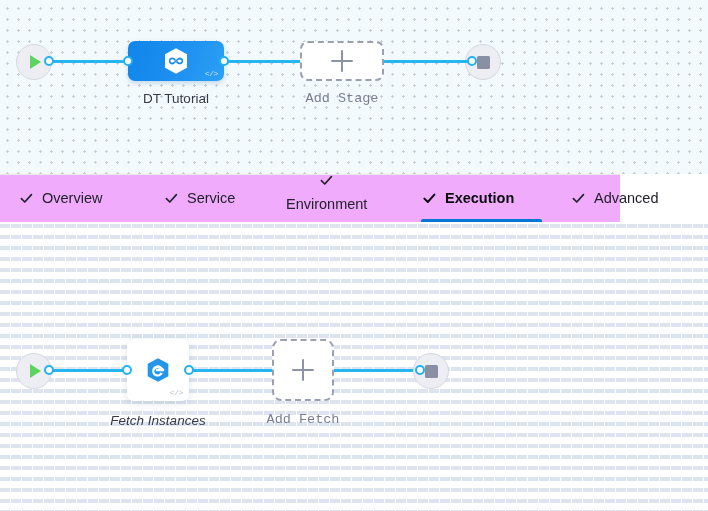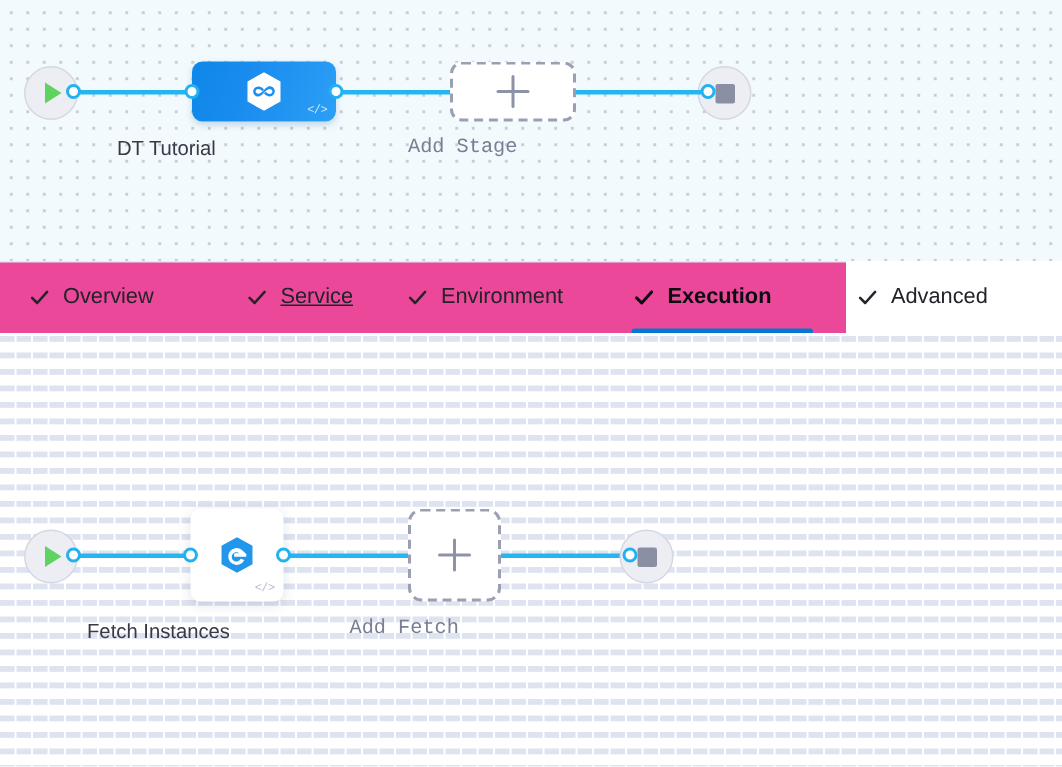--- a/index.html
+++ b/index.html
@@ -35,43 +35,43 @@
     background-image:repeating-linear-gradient(
         to right,
         rgba(255,255,255,0) 0px,rgba(255,255,255,0) 10px,
         #ffffff 10px,#ffffff 11px);
     background-size:11px 11px;
   }
   .canvas-steps > *{position:relative;z-index:2;}
 
   
   .tabbar{
-    position:absolute;left:0;top:174px;width:564px;height:48px;
-    background:#ec4899;
+    position:absolute;left:0;top:174px;width:620px;height:48px;
+    background:#f0abfc;
     box-shadow:0 1px 0 #e7e9ef inset;
     display:flex;align-items:center;
   }
   .tab{
     position:absolute;top:0;height:48px;
     display:flex;align-items:center;gap:9px;
     font-size:14.5px;color:#22222a;
     cursor:pointer;user-select:none;
     padding:0 2px;
   }
   .tab .chk{
     display:inline-block;width:13px;height:13px;position:relative;flex:none;
   }
   .tab .chk svg{display:block;}
   .tab.active{font-weight:bold;color:#0b0b10;}
   .tab.active .tabline{
     position:absolute;left:0;right:0;bottom:0;height:3px;background:#0278d4;border-radius:2px 2px 0 0;
   }
   .t0{left:18px;}
-  .t1{left:163px;text-decoration:underline;}
-  .t2{left:270px;}
+  .t1{left:163px;}
+  .t2{left:284px;flex-direction:column;}
   .t3{left:421px;width:117px;}
   .t4{left:570px;}
 
   .terminal{
     position:absolute;width:36px;height:36px;border-radius:50%;
     background:#eceef4;border:1px solid #d5d7e2;
     display:flex;align-items:center;justify-content:center;
     box-sizing:border-box;
   }
   .play-tri{
@@ -120,21 +120,21 @@
   .addbox .plus{position:relative;width:22px;height:22px;}
   .addbox .plus::before,.addbox .plus::after{
     content:"";position:absolute;background:#8d93a6;border-radius:1px;
   }
   .addbox .plus::before{left:0;top:9.6px;width:22px;height:2.4px;}
   .addbox .plus::after{top:0;left:9.8px;height:22px;width:2.4px;}
   .add-stage{width:84px;height:40px;border-radius:8px;}
   .add-step{width:62px;height:62px;border-radius:9px;}
 
   .nlabel{
-    position:absolute;font-size:13.5px;white-space:nowrap;
+    position:absolute;text-align:center;font-size:13.5px;white-space:nowrap;
     user-select:none;
   }
   .nlabel.dark{color:#383946;}
   .nlabel.muted{color:#787f95;font-family:Liberation Mono, monospace;}
 </style>
 </head>
 <body>
 
 <div class="app">
 
@@ -233,21 +233,21 @@
 
     <div class="step-node" style="left:127px;top:117px;">
       <svg width="30" height="30" viewBox="0 0 32 32">
         <path d="M16 3.4 L27 9.4 L27 22.6 L16 28.6 L5 22.6 L5 9.4 Z" fill="#2196ea"></path>
         <path d="M22.6 10.6 l0 4.6 l-3.3 -3.0 a6.0 6.0 0 1 0 1.9 7.3 l-2.6 -0.9 a3.3 3.3 0 1 1 -1.1 -3.9 l-3.5 0 l0 2.6 l8.6 0 l0 -6.7 z" fill="#ffffff"></path>
       </svg>
       <span class="code-badge">&lt;/&gt;</span>
     </div>
     <div class="port" style="left:122px;top:143px;"></div>
     <div class="port" style="left:184px;top:143px;"></div>
-    <div class="nlabel dark" style="left:58px;top:191px;width:200px;">Fetch Instances</div>
+    <div class="nlabel dark" style="left:58px;top:191px;width:200px;font-style:italic;">Fetch Instances</div>
 
     <div class="link" style="left:191px;top:147px;width:81px;"></div>
 
     <div class="addbox add-step" style="left:272px;top:117px;">
       <span class="plus"></span>
     </div>
     <div class="nlabel muted" style="left:233px;top:190px;width:140px;">Add Fetch</div>
 
     <div class="link" style="left:334px;top:147px;width:86px;"></div>
 

